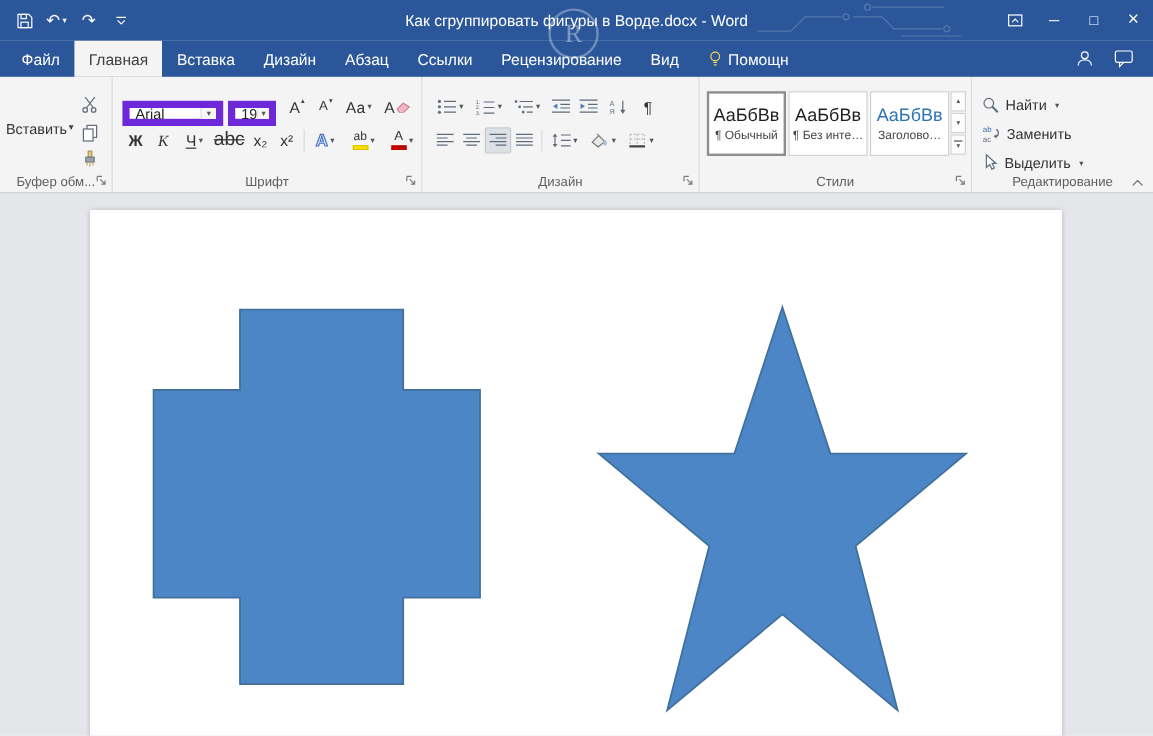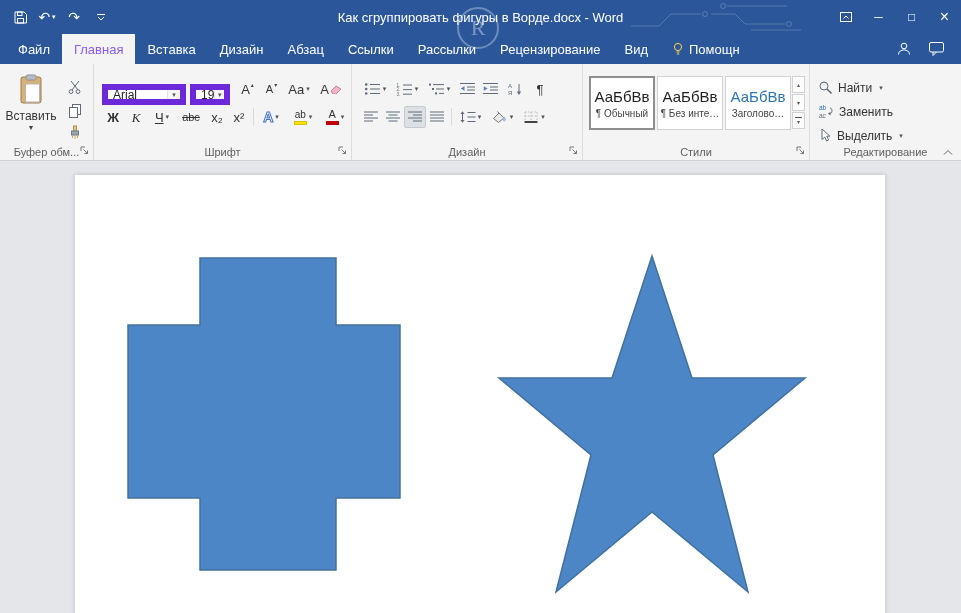--- a/index.html
+++ b/index.html
@@ -14,44 +14,44 @@
   .tbtn .dd{font-size:7px;margin-left:2px}
   .title-text{position:absolute;left:0;right:0;top:0;height:34px;display:flex;align-items:center;justify-content:center;font-size:13px;color:#fff;pointer-events:none;z-index:1}
   .win-controls{margin-left:auto;display:flex;height:100%;position:relative;z-index:2}
   .wbtn{width:33px;height:34px;display:flex;align-items:center;justify-content:center;font-size:12px;color:#fff}
   .circuit{position:absolute;right:140px;top:0;z-index:0}
   .watermark{position:absolute;left:457px;top:7px;width:42px;height:42px;border:2px solid rgba(255,255,255,.32);border-radius:50%;display:flex;align-items:center;justify-content:center;font-size:22px;color:rgba(255,255,255,.38);z-index:6;font-family:"Liberation Serif",serif}
 
   
   .tabbar{height:30px;background:#2b579a;display:flex;align-items:stretch;padding-left:6px;color:#fff;position:relative;z-index:2}
   .tab{display:flex;align-items:center;gap:5px;padding:0 12px;font-size:13px;white-space:nowrap}
-  .tab.active{background:#f4f4f4;color:#8b5cf6}
+  .tab.active{background:#f4f4f4;color:#404040}
   .tab-right{margin-left:auto;display:flex;align-items:center;gap:16px;padding-right:16px}
 
   
   .ribbon{position:relative;height:97px;background:#f4f4f4;border-bottom:1px solid #cfd1d4;z-index:1}
   .group{position:absolute;top:0;height:96px;border-right:1px solid #dcddde}
   .group-label{position:absolute;bottom:2px;left:0;right:0;text-align:center;font-size:11px;color:#5f5f5f;white-space:nowrap}
   .launcher{position:absolute;right:2px;bottom:3px;width:13px;height:13px;display:flex;align-items:center;justify-content:center}
   .rbtn{position:absolute;display:flex;align-items:center;justify-content:center;height:22px;border:1px solid transparent;border-radius:2px;white-space:nowrap}
   .rbtn.pressed{background:#dde1e6;border-color:#c6cacf}
   .dd8{font-size:7px;color:#555;margin-left:2px}
   .glyph{font-size:13px;color:#333;line-height:1}
   .combo{position:absolute;top:20px;height:21px;background:#fff;border:6px solid #6d28d9;display:flex;align-items:center;padding-left:5px;font-size:12px;color:#222}
   .combo .caret{margin-left:auto;align-self:stretch;width:13px;display:flex;align-items:center;justify-content:center;font-size:7px;color:#555;border-left:1px solid #e3e3e3;background:#f7f7f7}
   .vdiv{position:absolute;width:1px;background:#dadada}
 
-  .paste{position:absolute;left:4px;top:5px;width:54px;height:70px;display:flex;flex-direction:column;align-items:center;padding-top:4px;border:1px solid transparent;border-radius:2px}
+  .paste{position:absolute;left:4px;top:5px;width:54px;height:70px;display:flex;flex-direction:row;align-items:center;padding-top:4px;border:1px solid transparent;border-radius:2px}
   .paste .lbl{font-size:12px;margin-top:4px;color:#333}
   .paste .pdd{font-size:7px;color:#444;margin-top:1px}
   .mini{position:absolute;left:62px;width:26px;height:22px;display:flex;align-items:center;justify-content:center}
 
   .tiny-tri{font-size:6px;position:relative;top:-5px;left:1px;color:#c05046}
   .uline{text-decoration:underline}
-  .strike{text-decoration:line-through;font-size:11px}
+  .strike{text-decoration:line-through;font-size:16px}
   .fx{color:#fff;-webkit-text-stroke:1px #4472c4;font-size:14px;font-weight:bold}
   .barbtn{display:flex;flex-direction:column;align-items:center;line-height:1}
   .barbtn .bb{width:13px;height:4px;margin-top:1px}
 
   .stylebox{position:absolute;top:12px;width:66px;height:54px;background:#fff;border:1px solid #d2d2d2;display:flex;flex-direction:column;align-items:center;justify-content:center;gap:3px}
   .stylebox.selected{border:2px solid #8e8e8e}
   .stylebox .prev{font-size:15px;color:#1f1f1f}
   .stylebox .nm{font-size:10px;color:#444;white-space:nowrap;overflow:hidden;max-width:62px}
   .stylebox.heading .prev{color:#2e74b5}
   .strip-btn{position:absolute;left:209px;width:13px;height:17px;background:#fdfdfd;border:1px solid #d2d2d2;display:flex;flex-direction:column;align-items:center;justify-content:center;font-size:6px;color:#555;line-height:1}
@@ -136,23 +136,20 @@
     <div class="tab">
         <span>Дизайн</span>
       </div>
     <div class="tab">
         <span>Абзац</span>
       </div>
     <div class="tab">
         <span>Ссылки</span>
       </div>
     <div class="tab">
-        <span>Рассылки</span>
-      </div>
-    <div class="tab">
         <span>Рецензирование</span>
       </div>
     <div class="tab">
         <span>Вид</span>
       </div>
     <div class="tab">
       <svg width="12" height="14" viewBox="0 0 12 14">
           <circle cx="6" cy="5" r="3.6" fill="none" stroke="#ffd34f"></circle>
           <path d="M4.5 10h3M4.8 12h2.4" stroke="#ffd34f"></path>
         </svg>

